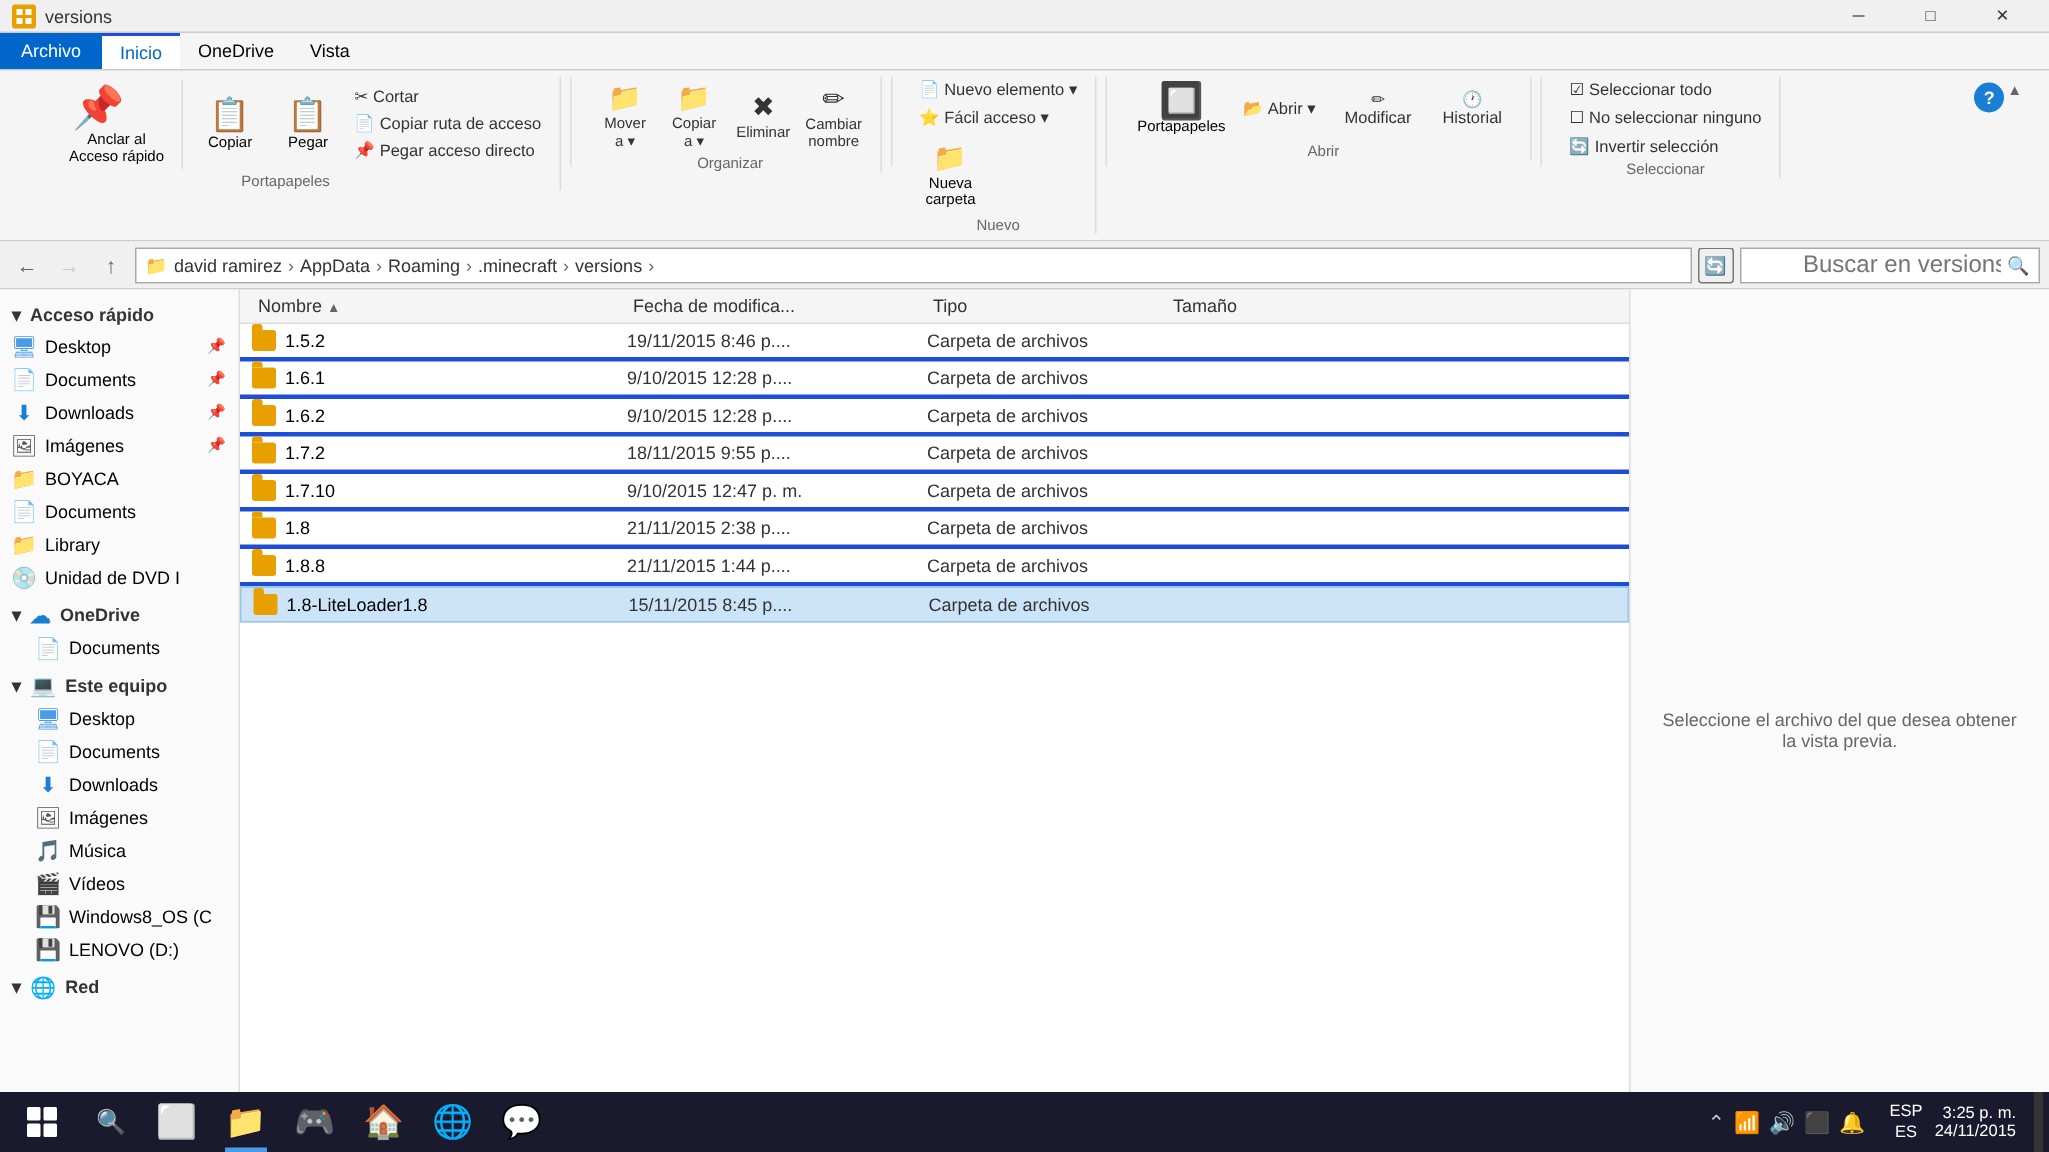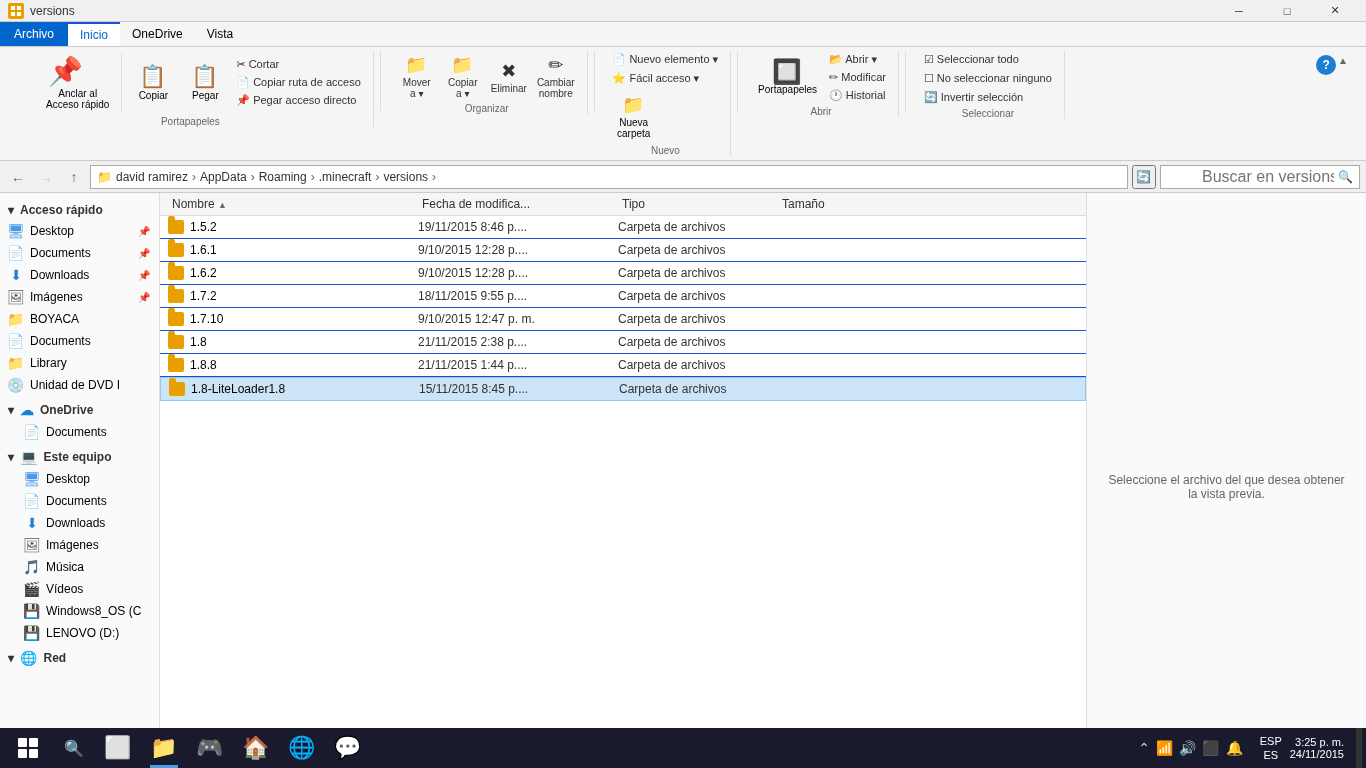--- a/index.html
+++ b/index.html
@@ -136,21 +136,21 @@
     .file-col { padding: 0 4px; font-size: 12px; color: #333; cursor: pointer; }
     .col-name { width: 250px; }
     .col-date { width: 200px; }
     .col-type { width: 160px; }
     .col-size { width: 100px; }
     .sort-arrow { font-size: 9px; color: #666; }
     .file-row {
       display: flex;
       align-items: center;
       padding: 4px 8px;
-      border-bottom: 1px solid #1d4ed8;
+      border-bottom: 3px solid #1d4ed8;
       cursor: pointer;
     }
     .file-row.selected { background: #cce4f7; border: 1px solid #99c5e8; }
     .file-name { display: flex; align-items: center; gap: 6px; width: 250px; font-size: 12px; }
     .file-date { width: 200px; font-size: 12px; color: #333; }
     .file-type { width: 160px; font-size: 12px; color: #333; }
     .file-size { width: 100px; font-size: 12px; color: #333; }
 
     
     .preview-pane {
@@ -304,21 +304,21 @@
     </div>
 
     <div class="ribbon-separator"></div>
 
     <div class="ribbon-group">
       <div class="ribbon-group-items">
         <button class="ribbon-btn-large">
           <span class="ribbon-btn-icon" style="font-size:24px;">🔲</span>
           <span>Portapapeles</span>
         </button>
-        <div style="display:flex;flex-direction:column;gap:1px;">
+        <div style="display:flex;flex-direction:row;gap:1px;">
           <button class="ribbon-btn-small">📂 Abrir ▾</button>
           <button class="ribbon-btn-small">✏ Modificar</button>
           <button class="ribbon-btn-small">🕐 Historial</button>
         </div>
       </div>
       <span class="ribbon-group-label">Abrir</span>
     </div>
 
     <div class="ribbon-separator"></div>
 

